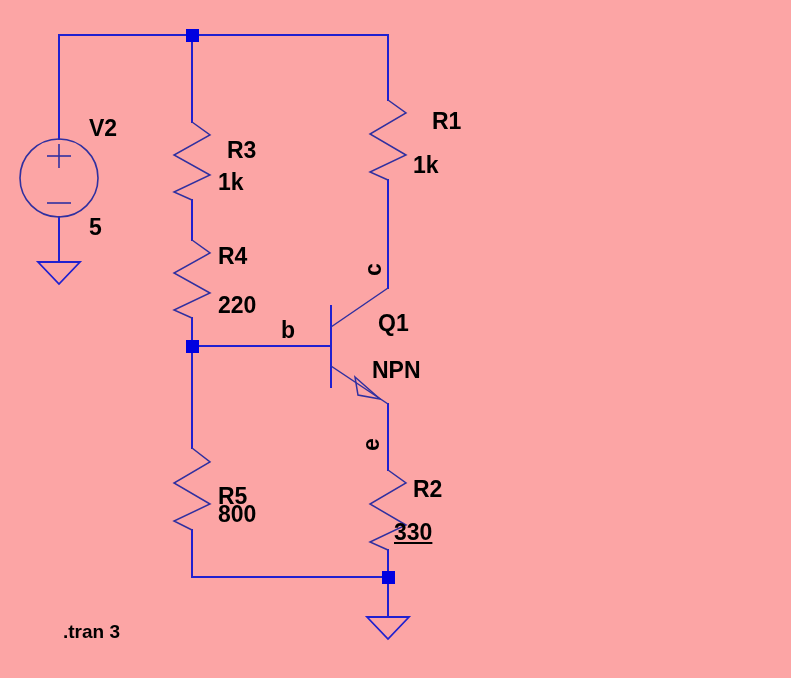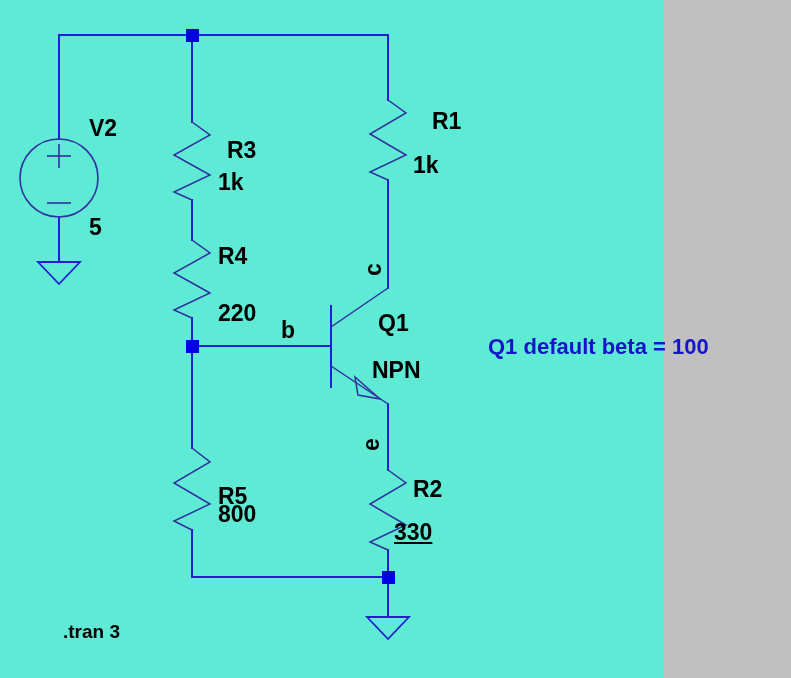--- a/index.html
+++ b/index.html
@@ -9,23 +9,23 @@
     background: #c0c0c0;
   }
   body {
     width: 791px;
     height: 678px;
     overflow: hidden;
     font-family: "Liberation Sans", sans-serif;
   }
   #schematic {
     position: relative;
-    width: 664px;
+    width: 791px;
     height: 678px;
-    background: #5eead4;
+    background: #fca5a5;
   }
   svg.canvas {
     position: absolute;
     left: 0;
     top: 0;
     width: 791px;
     height: 678px;
   }
   .lbl {
     position: absolute;
@@ -135,34 +135,33 @@
     </g>
   </svg>
 
   <div class="lbl" style="left:89px; top:117px;">V2</div>
   <div class="lbl" style="left:89px; top:216px;">5</div>
 
   <div class="lbl" style="left:218px; top:139px;margin-left:9px;">R3</div>
   <div class="lbl" style="left:218px; top:171px;">1k</div>
 
   <div class="lbl" style="left:218px; top:245px;">R4</div>
-  <div class="lbl" style="left:218px; top:302px;">220</div>
+  <div class="lbl" style="left:218px; top:294px;">220</div>
 
   <div class="lbl" style="left:218px; top:485px;">R5</div>
   <div class="lbl" style="left:218px; top:503px;">800</div>
 
   <div class="lbl" style="left:432px; top:110px;">R1</div>
   <div class="lbl" style="left:413px; top:154px;">1k</div>
 
   <div class="lbl" style="left:413px; top:478px;">R2</div>
   <div class="lbl" style="left:394px; top:521px;text-decoration:underline;">330</div>
 
   <div class="lbl" style="left:378px; top:312px;">Q1</div>
   <div class="lbl" style="left:372px; top:359px;">NPN</div>
 
   <div class="lbl" style="left:281px; top:319px;">b</div>
   <div class="lbl rot90" style="left:362px; top:276px;">c</div>
   <div class="lbl rot90" style="left:360px; top:451px;">e</div>
 
-  <div class="lbl lbl-note" style="left:488px; top:336px;">Q1 default beta = 100</div>
   <div class="lbl lbl-small" style="left:63px; top:622px;">.tran 3</div>
 
 </div>
 
 </body></html>

